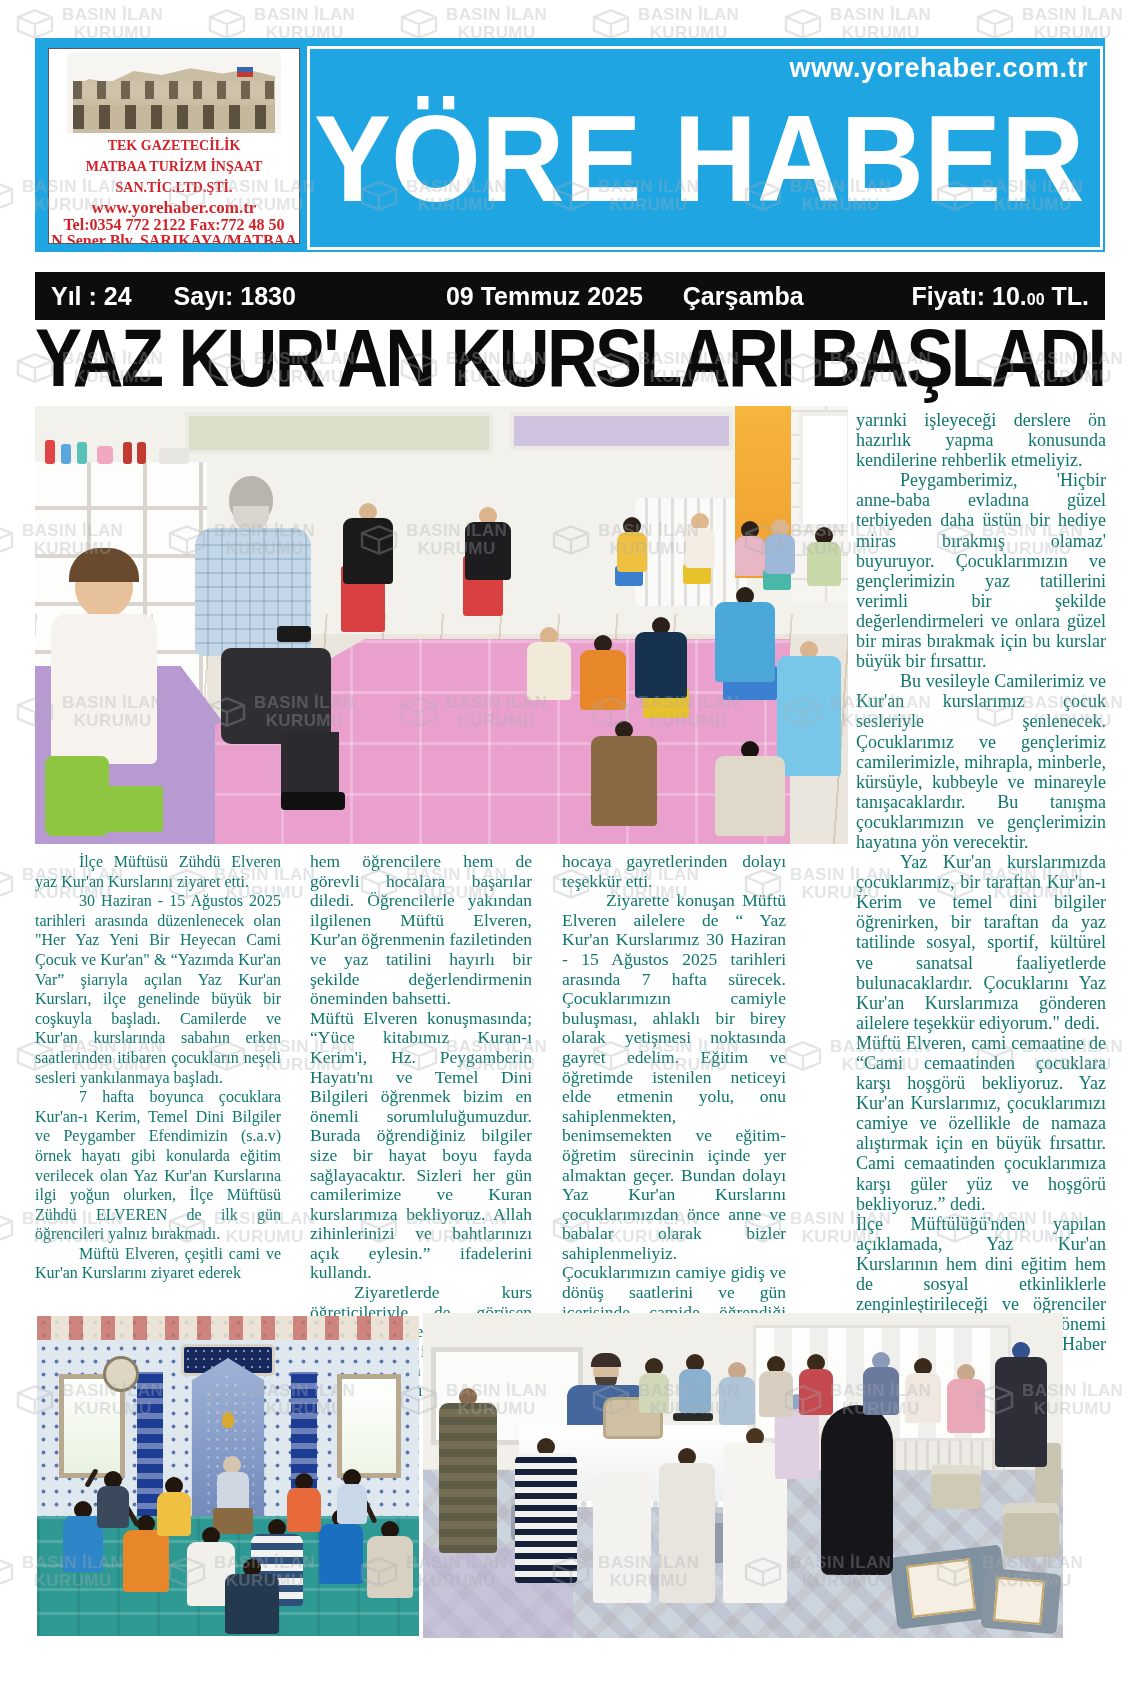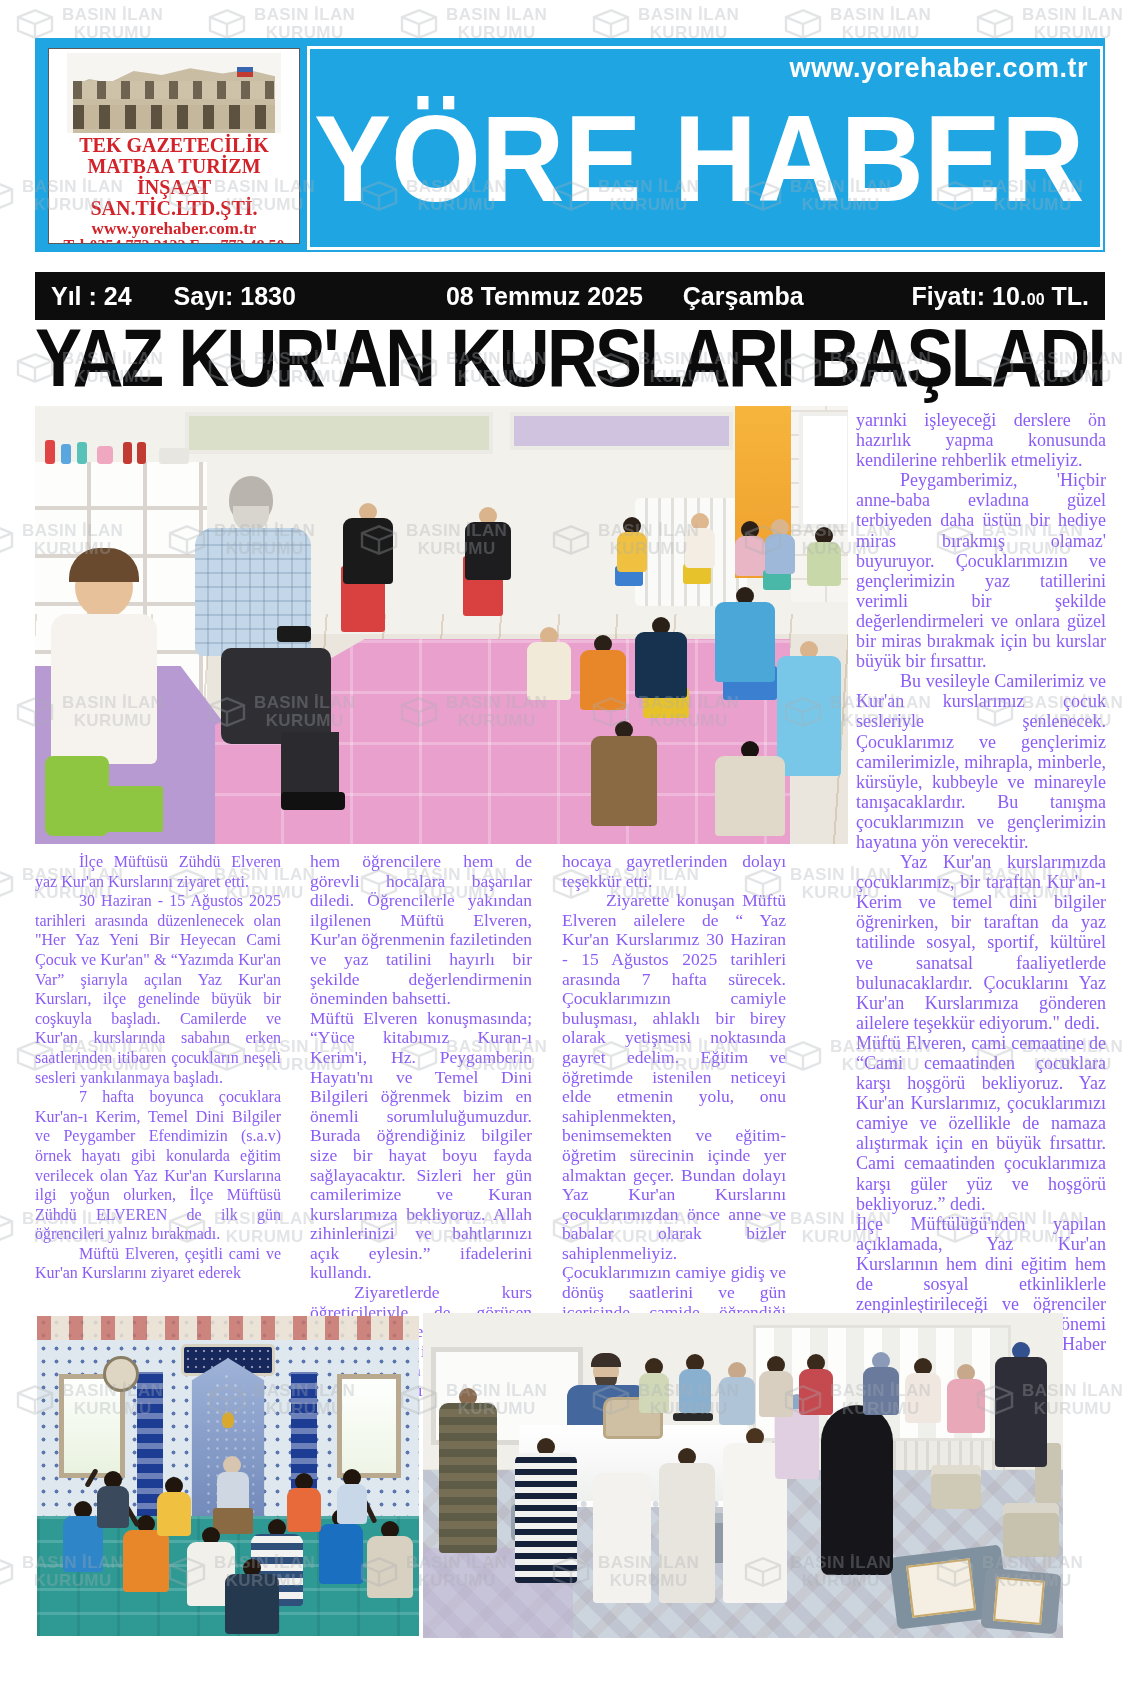--- a/index.html
+++ b/index.html
@@ -7,37 +7,37 @@
   .abs{position:absolute;}
   
   #masthead{left:35px;top:38px;width:1070px;height:214px;background:#1fa6e2;}
   #logo-box{left:13px;top:10px;width:250px;height:194px;background:#fff;border:1px solid #5a5a5a;text-align:center;overflow:hidden;}
   #ruins{position:relative;width:214px;height:80px;margin:4px auto 2px auto;background:#f6f5f2;overflow:hidden;}
   #ruins .st{position:absolute;left:6px;right:6px;bottom:0;height:66px;background:#c9bda4;clip-path:polygon(0 28%,8% 18%,18% 24%,30% 6%,44% 12%,58% 2%,74% 10%,86% 4%,100% 14%,100% 100%,0 100%);}
   #ruins .row1{position:absolute;left:6px;right:6px;bottom:34px;height:18px;background:repeating-linear-gradient(90deg,#6e6250 0 9px,#cec2a9 9px 24px);}
   #ruins .row2{position:absolute;left:6px;right:6px;bottom:4px;height:24px;background:repeating-linear-gradient(90deg,#5d523f 0 11px,#c4b79c 11px 26px);}
   #ruins .flag{position:absolute;right:28px;top:14px;width:16px;height:10px;background:linear-gradient(180deg,#3a66b0 50%,#c23b33 50%);}
   .red-l{color:#d2232a;font-family:"Liberation Serif",serif;font-weight:bold;}
-  .rl1{font-size:20px;line-height:21px;}
+  .rl1{font-size:14px;line-height:21px;}
   .rl2{font-size:17px;line-height:19px;}
   .rl3{font-size:16px;line-height:16px;}
   #title-panel{left:272px;top:8px;width:790px;height:198px;border:3px solid #ffffff;}
   #mast-url{position:absolute;top:4px;right:12px;color:#fff;font-weight:bold;font-size:27px;letter-spacing:.5px;}
   #paper-title-wrap{position:absolute;left:4px;right:10px;top:40px;height:150px;text-align:left;}
   #paper-title{display:inline-block;white-space:nowrap;color:#fff;font-weight:bold;font-size:122px;line-height:140px;letter-spacing:0px;transform-origin:left center;}
   
   #datebar{left:35px;top:272px;width:1070px;height:48px;background:#0d0d0d;color:#fff;display:flex;align-items:center;font-weight:bold;font-size:25px;padding:0 16px;box-sizing:border-box;}
   #datebar .sp1{margin-left:42px;} #datebar .sp2{margin-left:150px;} #datebar .sp3{margin-left:40px;}
   #price{margin-left:auto;}
   .cents{font-size:16px;}
   
   #headline-wrap{left:35px;top:320px;width:1070px;height:78px;}
   #headline{display:inline-block;white-space:nowrap;font-size:82px;font-weight:800;letter-spacing:-3px;line-height:76px;color:#0b0b0b;transform-origin:left center;}
   
-  .col{position:absolute;text-align:justify;font-family:"Liberation Serif",serif;color:#8b5cf6;}
+  .col{position:absolute;text-align:justify;font-family:"Liberation Serif",serif;color:#0f766e;}
   .col p{margin:0;}
   .col p.ind{text-indent:44px;}
   #col1{left:35px;top:852px;width:246px;height:450px;font-size:16px;line-height:19.6px;}
   #col2{left:310px;top:852px;width:222px;height:450px;font-size:17.5px;line-height:19.6px;}
   #col3{left:562px;top:852px;width:224px;height:450px;font-size:17.5px;line-height:19.6px;}
   #col4{left:856px;top:410px;width:250px;height:868px;font-size:18px;line-height:20.1px;}
   
   .photo{position:absolute;overflow:hidden;background:#e8e6e0;}
   #main-photo{left:35px;top:406px;width:813px;height:438px;}
   #mosque-photo{left:37px;top:1316px;width:382px;height:320px;}
@@ -77,21 +77,21 @@
       <div id="mast-url">www.yorehaber.com.tr</div>
       <div id="paper-title-wrap">
         <span id="paper-title" style="transform: scaleX(0.947109);">YÖRE HABER</span>
       </div>
     </div>
   </div>
 
   <div id="datebar" class="abs">
     <span>Yıl : 24</span>
     <span class="sp1">Sayı: 1830</span>
-    <span class="sp2">08 Temmuz  2025</span>
+    <span class="sp2">09 Temmuz  2025</span>
     <span class="sp3">Çarşamba</span>
     <span id="price"><span>Fiyatı: 10.</span><span class="cents">00</span><span> TL.</span></span>
   </div>
 
   <div id="headline-wrap" class="abs">
     <span id="headline" style="transform: scaleX(0.857372);">YAZ KUR'AN KURSLARI BAŞLADI</span>
   </div>
 
   <div id="main-photo" class="photo">
     <div class="abs" style="inset:0;background:linear-gradient(180deg,#f3f1ec 0 52%,#eae6de 52%);"></div>

